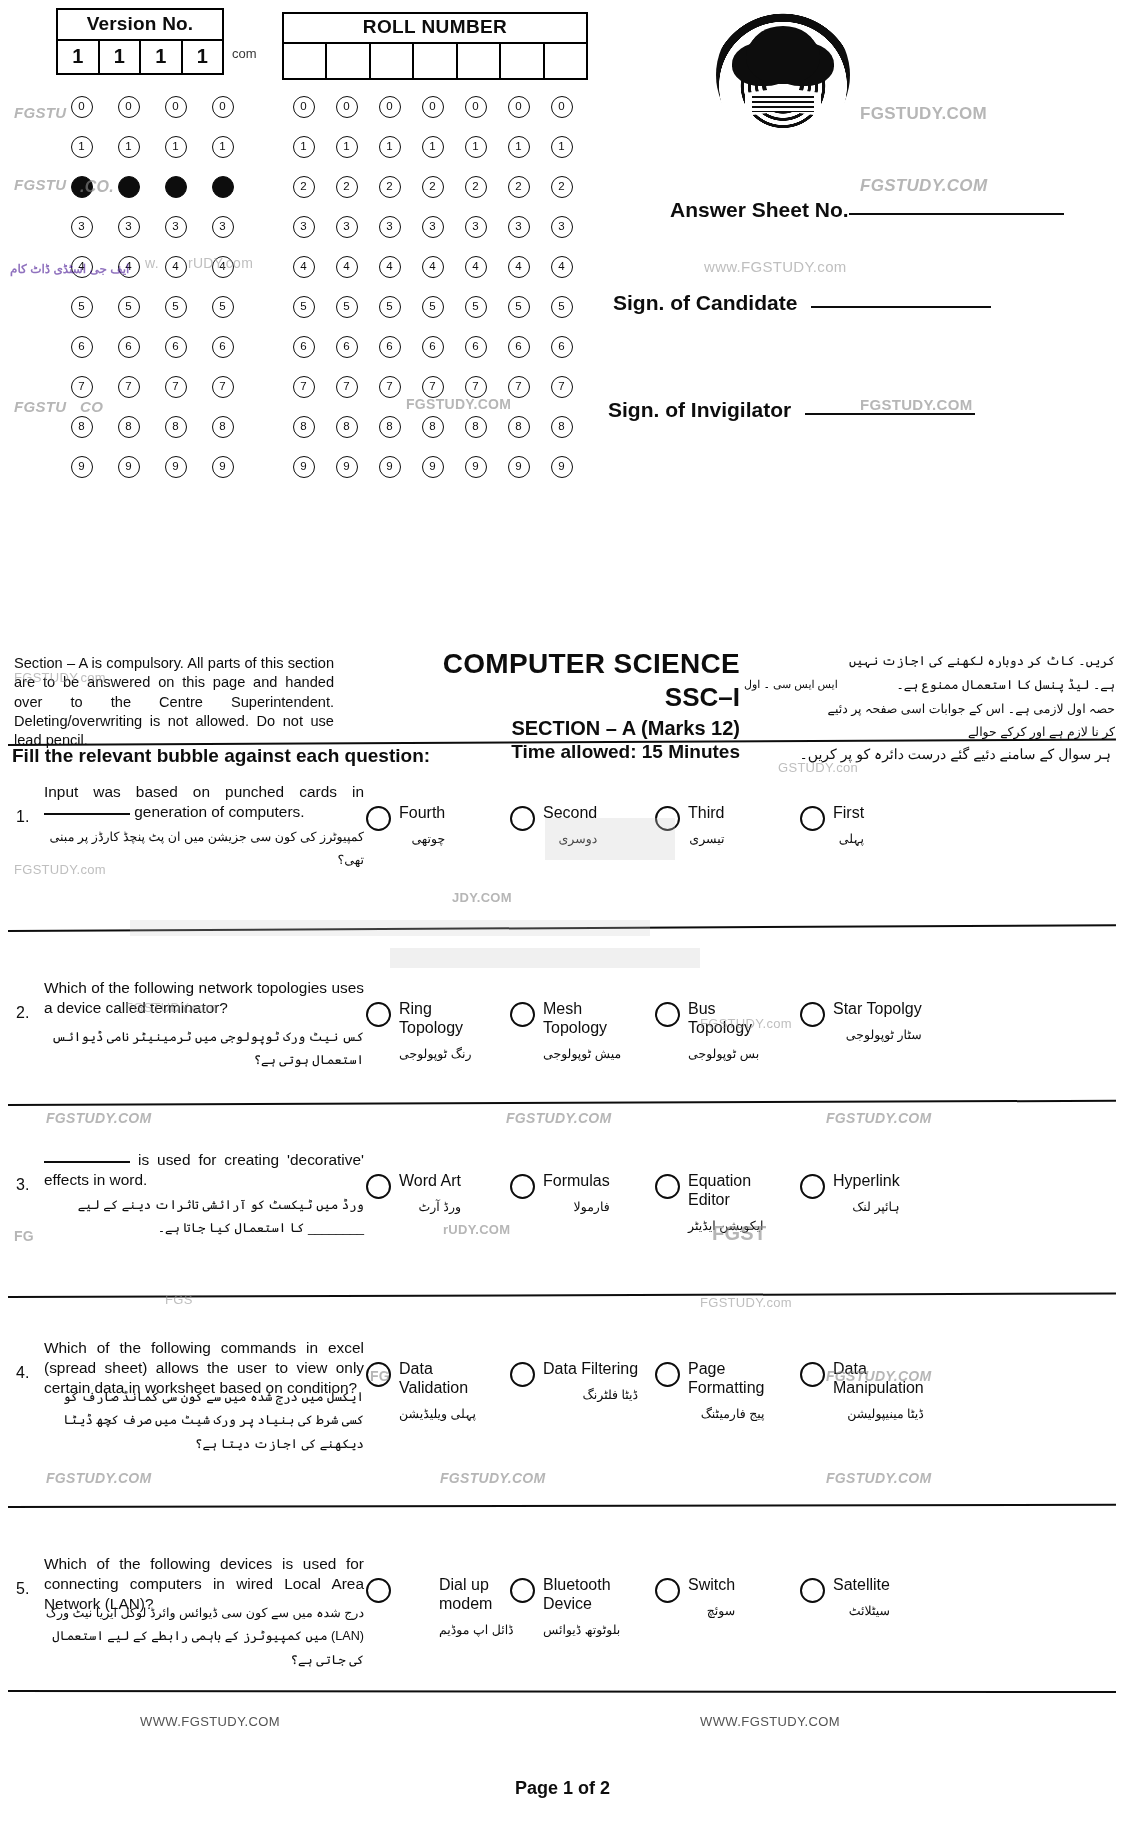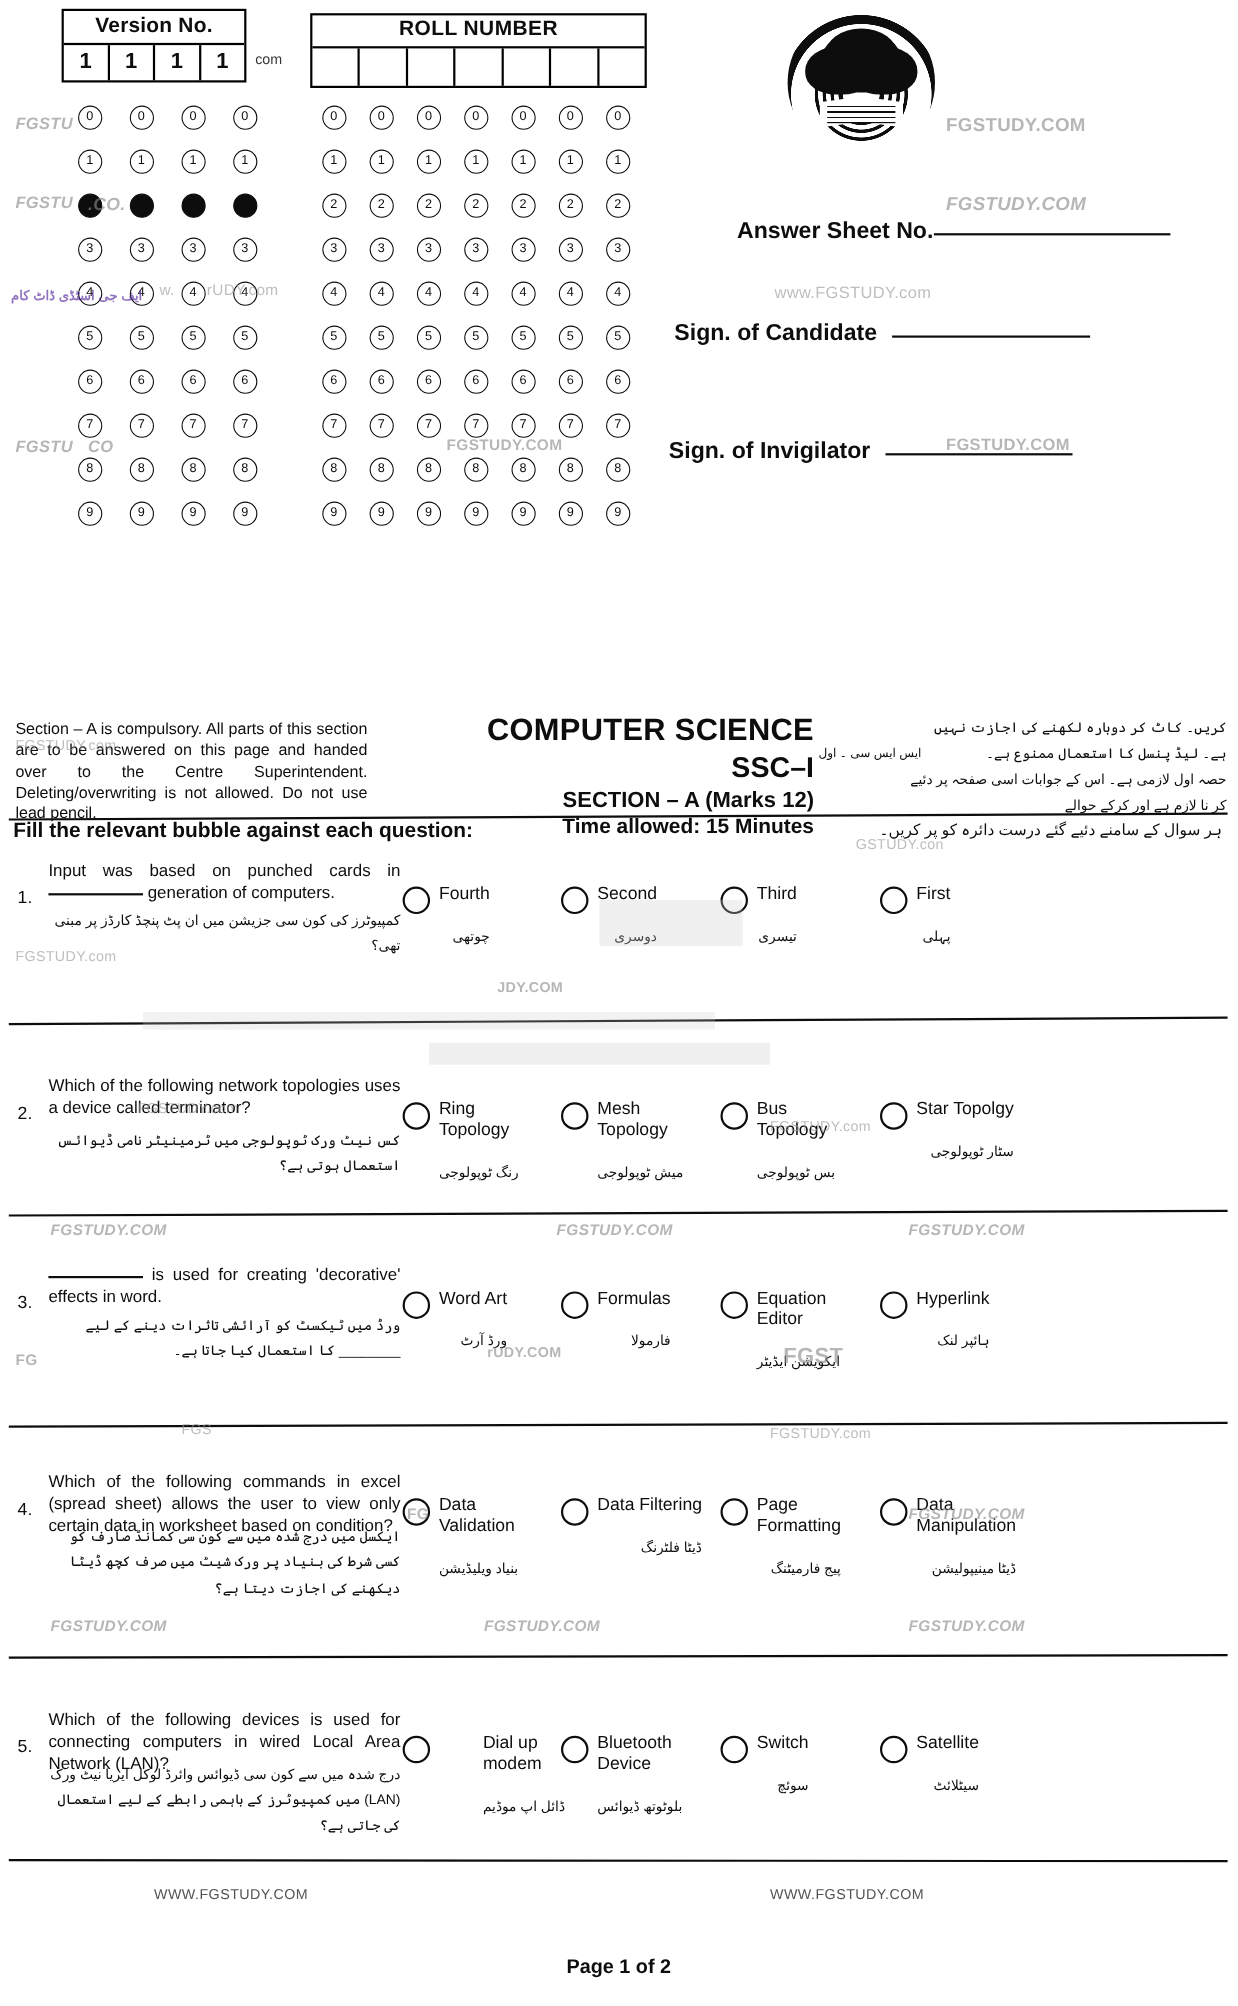--- a/index.html
+++ b/index.html
@@ -142,21 +142,21 @@
   .q-stem-ur {
     position: absolute; left: 44px; width: 320px; direction: rtl; text-align: right;
     font-size: 12.6px; line-height: 1.85;
   }
   .opt { position: absolute; display: flex; align-items: flex-start; gap: 8px; }
   .opt .circle {
     width: 25px; height: 25px; border: 2.1px solid #111; border-radius: 50%;
     flex: 0 0 25px; margin-top: 2px;
   }
   .opt .lbl { font-size: 16px; line-height: 1.18; white-space: pre-line; }
-  .opt .lbl-ur { font-size: 12.5px; direction: rtl; text-align: right; margin-top: 20px; }
+  .opt .lbl-ur { font-size: 12.5px; direction: rtl; text-align: right; margin-top: 8px; }
 
   
   .footer-wm { position: absolute; font-size: 13px; color: #555; letter-spacing: .4px; }
   .page-no {
     position: absolute; left: 0; width: 1125px; top: 1778px;
     text-align: center; font-size: 18px; font-weight: bold;
   }
   .smudge {
     position: absolute; background: #c9c9c9; opacity: .45; pointer-events: none;
   }
@@ -457,21 +457,21 @@
       </div>
       <div class="q" style="top: 1320px;">
         <div class="q-num" style="top: 44px;">4.</div>
         <div class="q-stem" style="top: 18px;">Which of the following commands in excel (spread sheet) allows the user to view only certain data in worksheet based on condition?</div>
         <div class="q-stem-ur" style="top: 66px;">ایکسل میں درج شدہ میں سے کون سی کمانڈ صارف کو کسی شرط کی بنیاد پر ورک شیٹ میں صرف کچھ ڈیٹا دیکھنے کی اجازت دیتا ہے؟</div>
         <div class="opt" style="left: 366px; top: 40px;">
           <div class="circle"></div>
           <div>
             <div class="lbl">Data
 Validation</div>
-            <div class="lbl-ur">بنیاد ویلیڈیشن</div>
+            <div class="lbl-ur">پہلی ویلیڈیشن</div>
           </div>
         </div>
         <div class="opt" style="left: 510px; top: 40px;">
           <div class="circle"></div>
           <div>
             <div class="lbl">Data Filtering</div>
             <div class="lbl-ur">ڈیٹا فلٹرنگ</div>
           </div>
         </div>
         <div class="opt" style="left: 655px; top: 40px;">

